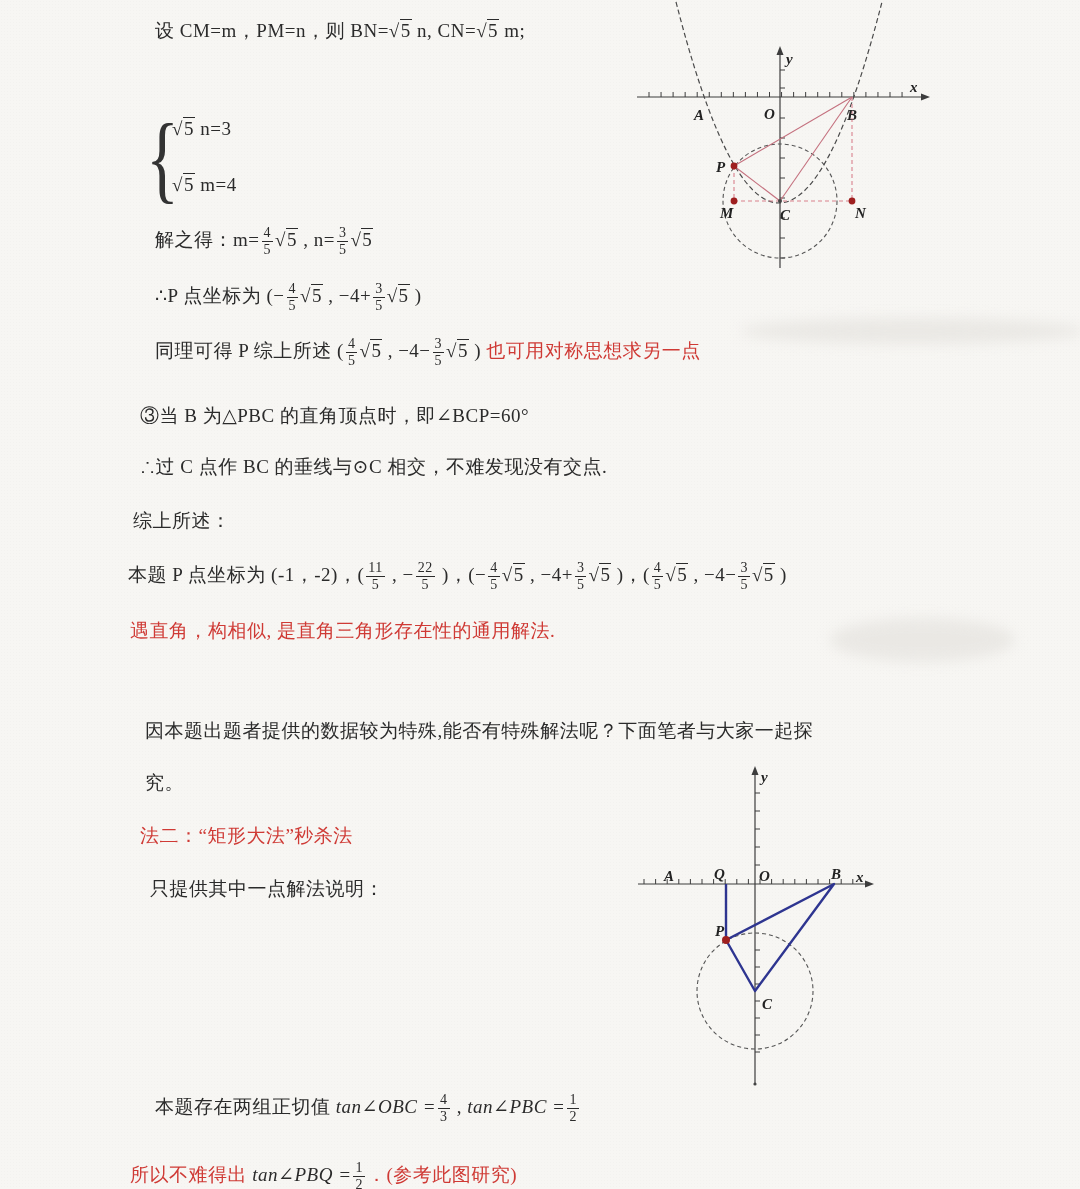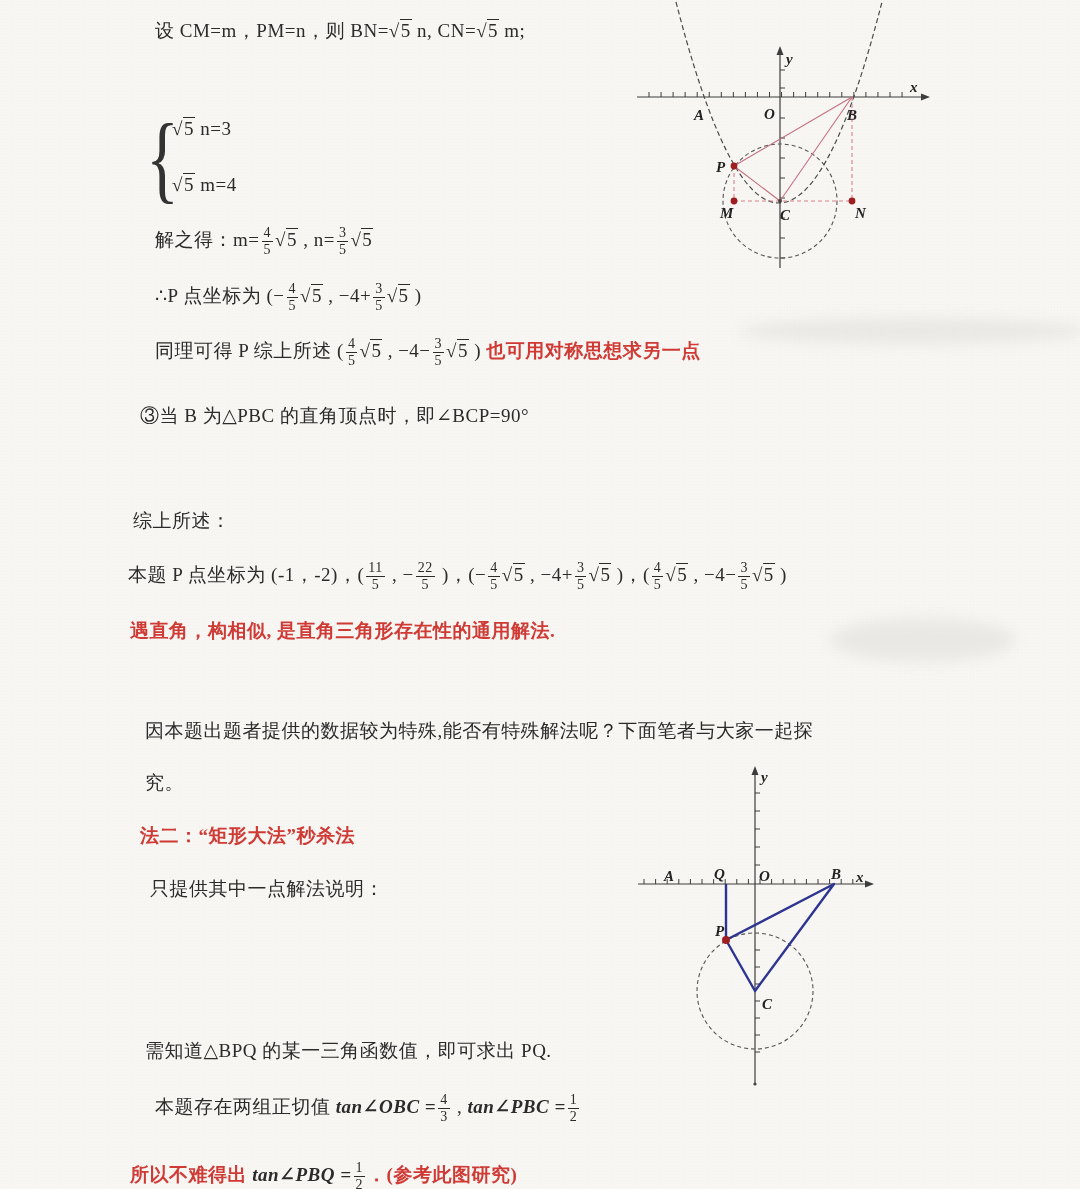--- a/index.html
+++ b/index.html
@@ -5,22 +5,22 @@
   html,body{margin:0;padding:0;}
   .page{
     position:relative;width:1080px;height:1189px;overflow:hidden;
     background:#f7f6f3;
     background-image:radial-gradient(rgba(0,0,0,0.015) 1px, transparent 1px);
     background-size:3px 3px;
     font-family:"Liberation Serif","DejaVu Serif",serif;
     color:#2b2b2b;
   }
   .ln{position:absolute;font-size:19px;line-height:26px;white-space:nowrap;letter-spacing:0.5px;}
-  .ln .red{color:#cf3a35;font-weight:700;}
-  .ln .it{font-style:italic;font-weight:bold;}
+  .ln .red{color:#cf3a35;font-weight:400;}
+  .ln .it{font-style:italic;}
   .fr{display:inline-flex;flex-direction:column;vertical-align:middle;text-align:center;
       font-size:14px;line-height:1.15;margin:0 2px;}
   .fr .n{display:block;border-bottom:1.3px solid currentColor;padding:0 2px;}
   .fr .d{display:block;padding:0 2px;}
   .sq{white-space:nowrap;}
   .sq .rd{border-top:1.3px solid currentColor;padding:0 1px;}
   .brace{position:absolute;font-size:98px;line-height:92px;color:#333;
          transform:scaleX(0.7);transform-origin:left center;}
   .smudge{position:absolute;border-radius:50%;filter:blur(7px);background:#e6e4e0;opacity:.75;}
   .diag{position:absolute;}
@@ -60,21 +60,22 @@
         <span class="n">3</span>
         <span class="d">5</span>
       </span><span class="sq"><span>√</span><span class="rd">5</span></span><span> )</span></div>
   <div class="ln" style="left:155px;top:336px"><span>同理可得 P 综上所述 (</span><span class="fr">
         <span class="n">4</span>
         <span class="d">5</span>
       </span><span class="sq"><span>√</span><span class="rd">5</span></span><span> , −4−</span><span class="fr">
         <span class="n">3</span>
         <span class="d">5</span>
       </span><span class="sq"><span>√</span><span class="rd">5</span></span><span> ) </span><span class="red">也可用对称思想求另一点</span></div>
-  <div class="ln" style="left:140px;top:403px"><span>③当 B 为△PBC 的直角顶点时，即∠BCP=90°</span></div>
+  <div class="ln" style="left:140px;top:403px"><span>③当 B 为△PBC 的直角顶点时，即∠BCP=60°</span></div>
+  <div class="ln" style="left:140px;top:454px"><span>∴过 C 点作 BC 的垂线与⊙C 相交，不难发现没有交点.</span></div>
   <div class="ln" style="left:133px;top:508px"><span>综上所述：</span></div>
   <div class="ln" style="left:128px;top:560px"><span>本题 P 点坐标为 (-1，-2)，(</span><span class="fr">
         <span class="n">11</span>
         <span class="d">5</span>
       </span><span> , −</span><span class="fr">
         <span class="n">22</span>
         <span class="d">5</span>
       </span><span> )，(−</span><span class="fr">
         <span class="n">4</span>
         <span class="d">5</span>
@@ -86,21 +87,20 @@
         <span class="d">5</span>
       </span><span class="sq"><span>√</span><span class="rd">5</span></span><span> , −4−</span><span class="fr">
         <span class="n">3</span>
         <span class="d">5</span>
       </span><span class="sq"><span>√</span><span class="rd">5</span></span><span> )</span></div>
   <div class="ln" style="left:145px;top:718px"><span>因本题出题者提供的数据较为特殊,能否有特殊解法呢？下面笔者与大家一起探</span></div>
   <div class="ln" style="left:130px;top:618px"><span class="red">遇直角，构相似, 是直角三角形存在性的通用解法.</span></div>
   <div class="ln" style="left:145px;top:770px"><span>究。</span></div>
   <div class="ln" style="left:140px;top:823px"><span class="red">法二：“矩形大法”秒杀法</span></div>
   <div class="ln" style="left:150px;top:876px"><span>只提供其中一点解法说明：</span></div>
-  <div class="ln" style="left:145px;top:1038px"><span>需知道△BPQ 的某一三角函数值，即可求出 PQ.</span></div>
   <div class="ln" style="left:155px;top:1092px"><span>本题存在两组正切值 </span><span class="it">tan∠OBC =</span><span class="fr">
         <span class="n">4</span>
         <span class="d">3</span>
       </span><span> , </span><span class="it">tan∠PBC =</span><span class="fr">
         <span class="n">1</span>
         <span class="d">2</span>
       </span></div>
   <div class="ln" style="left:130px;top:1160px"><span class="red">所以不难得出 </span><span class="it">tan∠PBQ =</span><span class="fr">
         <span class="n">1</span>
         <span class="d">2</span>

